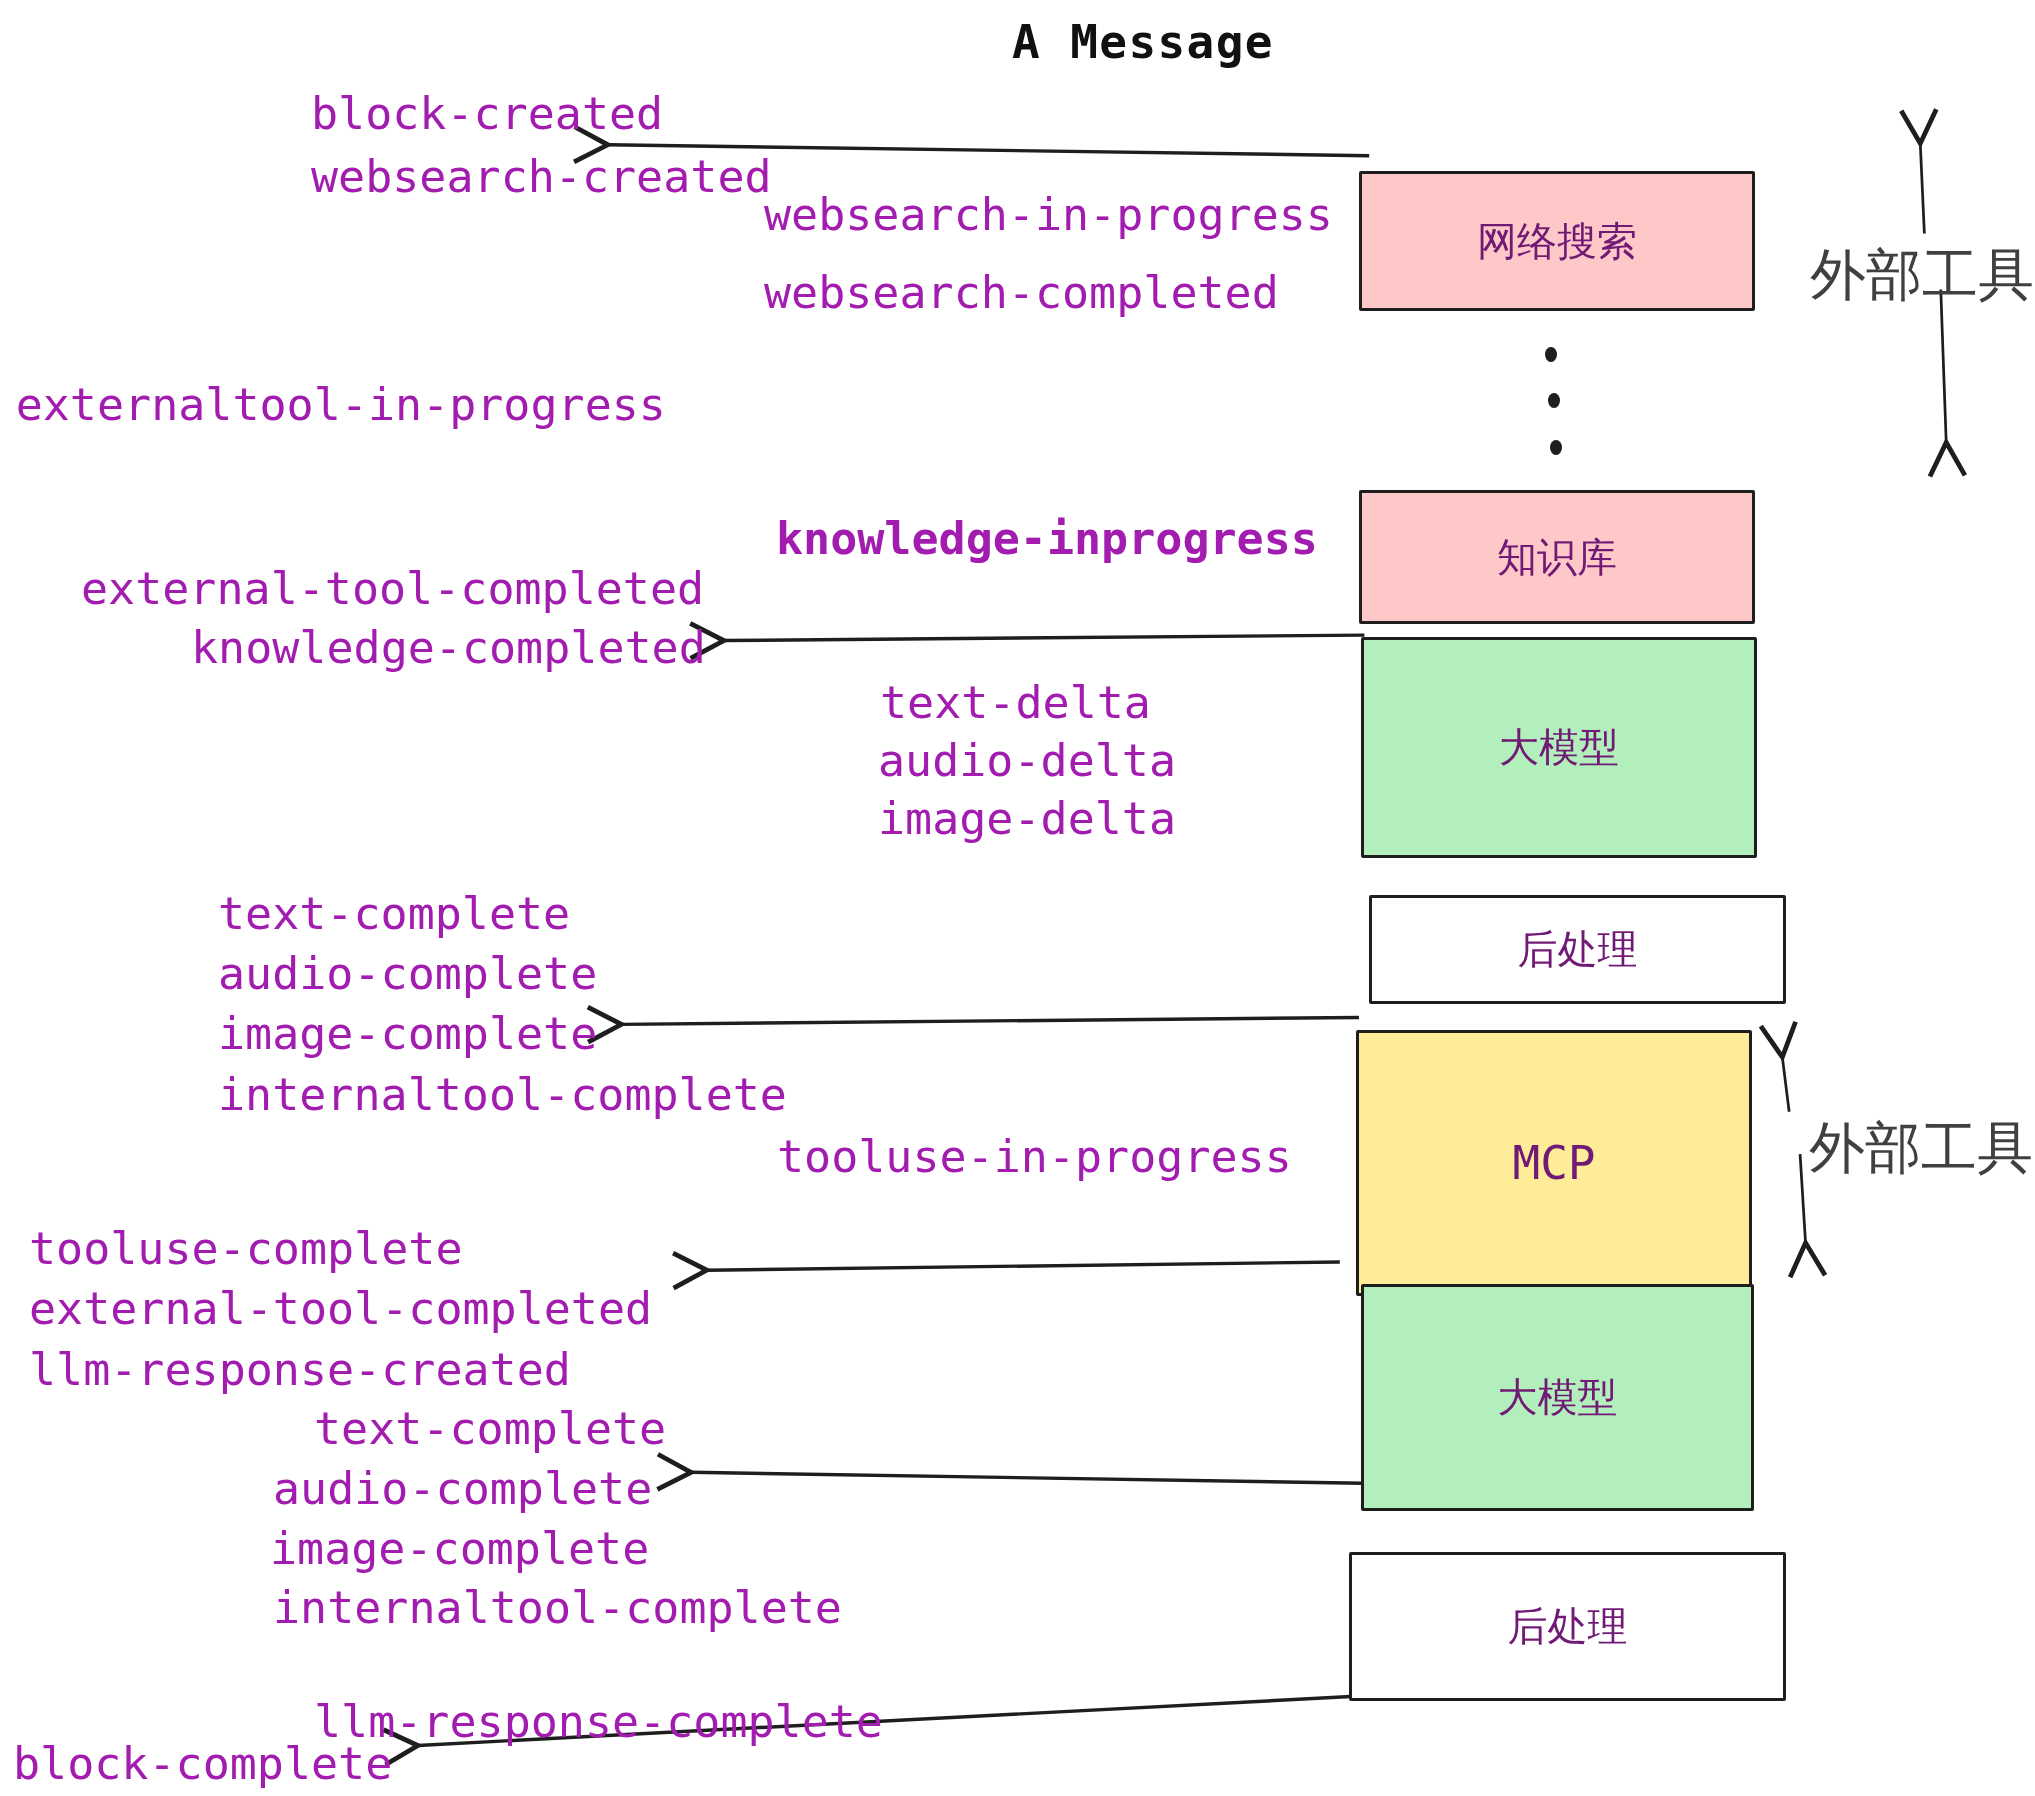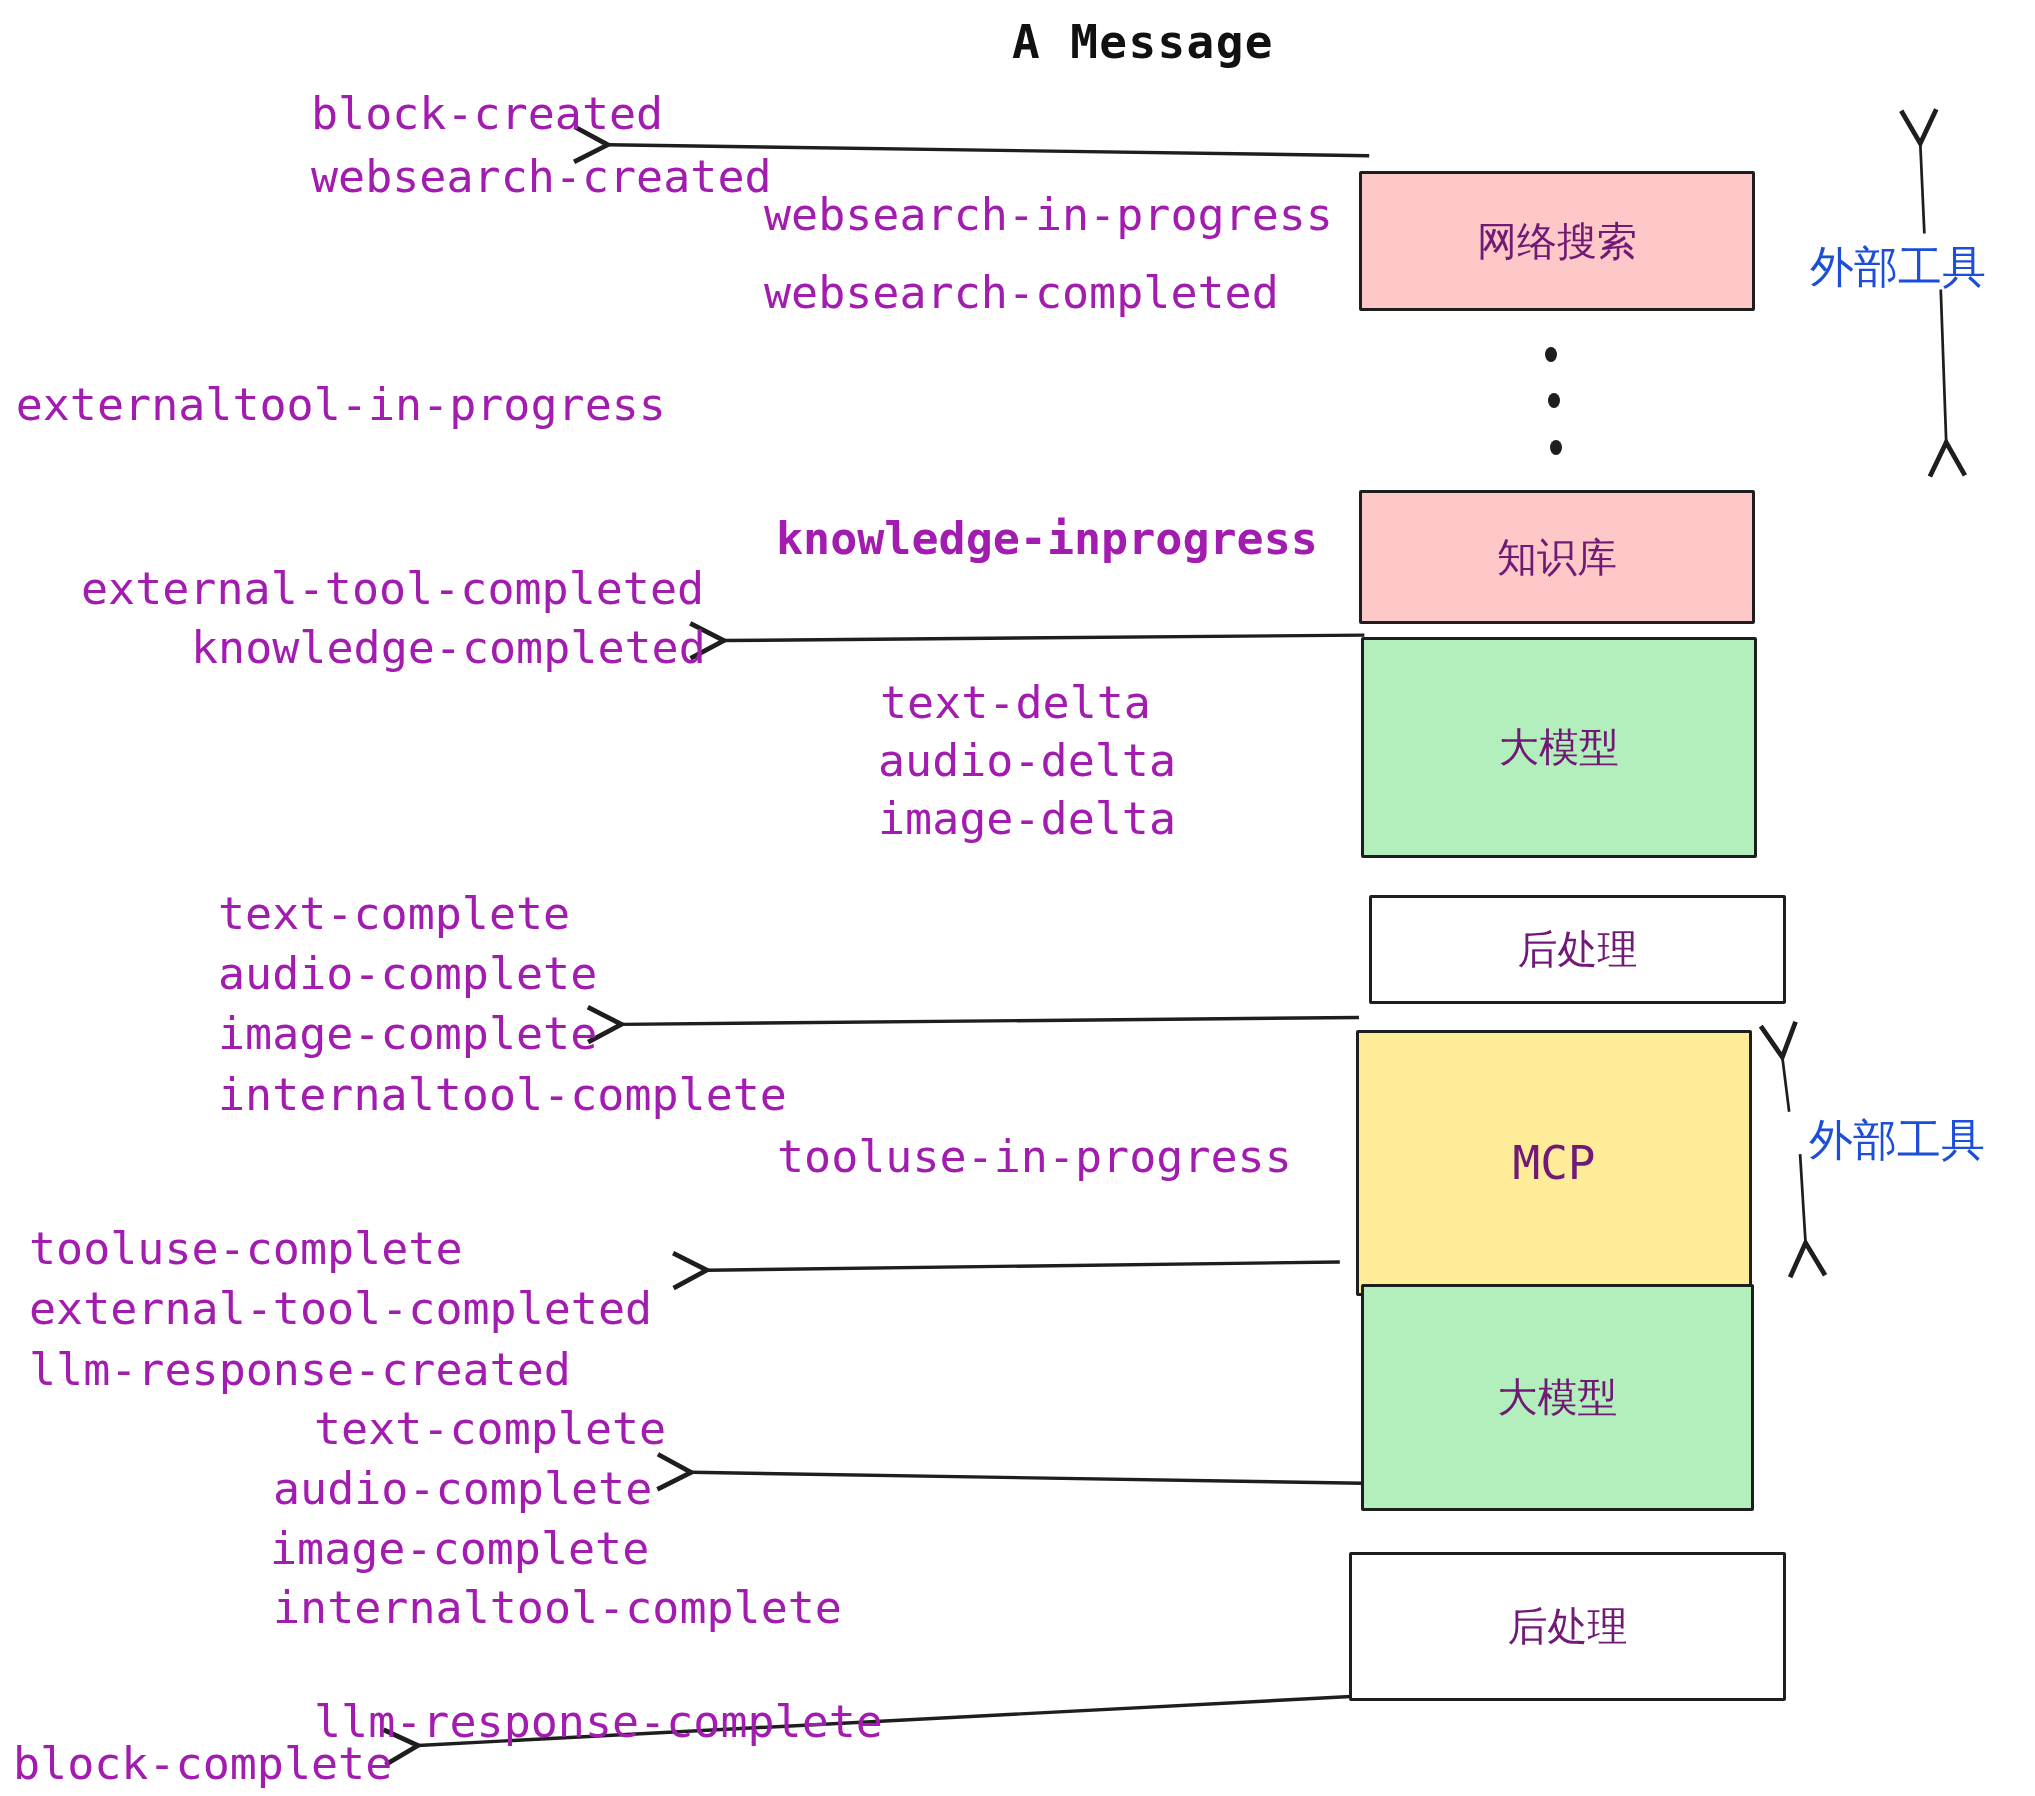--- a/index.html
+++ b/index.html
@@ -5,21 +5,21 @@
   html,body{margin:0;padding:0;background:#ffffff;}
   #canvas{position:relative;width:2035px;height:1796px;background:#ffffff;overflow:hidden;
           font-family:"DejaVu Sans Mono","Liberation Mono",monospace;color:#1e1e1e;}
   .evt{position:absolute;font-size:45px;line-height:1.1;white-space:nowrap;color:#a21caf;}
   .title{position:absolute;font-size:46px;font-weight:600;letter-spacing:1.4px;color:#111;margin-left:42px;}
   .box{position:absolute;border:3.4px solid #1e1e1e;border-radius:2px;display:flex;
        align-items:center;justify-content:center;box-sizing:border-box;}
   .box .lbl{font-family:"Liberation Sans","DejaVu Sans",sans-serif;font-size:40px;color:#701a75;}
   .box .lbl.mono{font-family:"DejaVu Sans Mono","Liberation Mono",monospace;font-size:46px;}
   .side-lbl{position:absolute;font-family:"Liberation Sans","DejaVu Sans",sans-serif;
-            font-size:44px;color:#1d4ed8;white-space:nowrap;}
+            font-size:56px;color:#404040;white-space:nowrap;}
   .dot{position:absolute;width:11.6px;height:15px;border-radius:50%;background:#1e1e1e;}
   svg.arrows{position:absolute;left:0;top:0;pointer-events:none;}
 </style>
 </head>
 <body>
 
 <div id="canvas">
 
   <svg class="arrows" width="2035" height="1796" viewBox="0 0 2980 2630">
     <defs>

